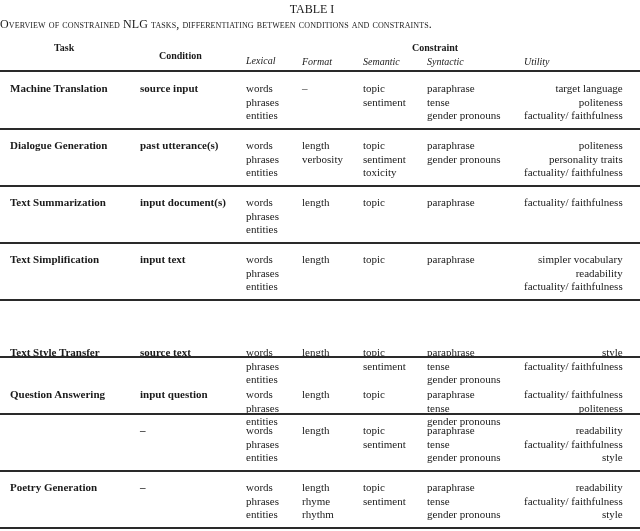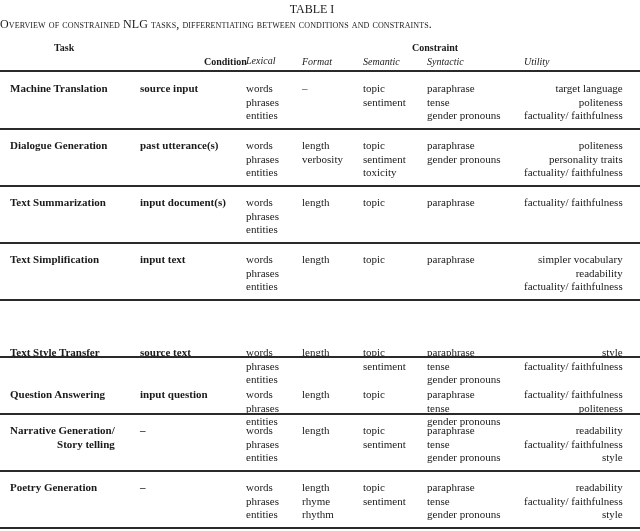--- a/index.html
+++ b/index.html
@@ -33,21 +33,21 @@
   .c-syn { left: 427px; }
   .c-util { left: 524px; text-align: right; }
 </style>
 </head>
 <body>
 
 <div class="title">TABLE I</div>
 <div class="subtitle">Overview of constrained NLG tasks, differentiating between conditions and constraints.</div>
 
 <div class="hdr b" style="left:54px; top:41px;">Task</div>
-<div class="hdr b" style="left:159px; top:55px;margin-left:45px;">Condition</div>
+<div class="hdr b" style="left:159px; top:49px;">Condition</div>
 <div class="hdr b" style="left:412px; top:41px;">Constraint</div>
 <div class="hdr i" style="left:246px; top:54px;">Lexical</div>
 <div class="hdr i" style="left:302px; top:55px;">Format</div>
 <div class="hdr i" style="left:363px; top:55px;">Semantic</div>
 <div class="hdr i" style="left:427px; top:55px;">Syntactic</div>
 <div class="hdr i" style="left:524px; top:55px;">Utility</div>
 
 <div class="rule" style="top:70px;"></div>
 
 <div id="rows">
@@ -137,22 +137,20 @@
       <div class="cell c-fmt">length</div>
       <div class="cell c-sem">topic</div>
       <div class="cell c-syn">paraphrase
 tense
 gender pronouns</div>
       <div class="cell c-util">factuality/ faithfulness
 politeness</div>
     </div>
     <div class="rule" style="top: 413px;"></div>
     <div class="row" style="top: 424px;">
-      <div class="cell task">Narrative Generation/
-Story telling</div>
       <div class="cell c-cond">–</div>
       <div class="cell c-lex">words
 phrases
 entities</div>
       <div class="cell c-fmt">length</div>
       <div class="cell c-sem">topic
 sentiment</div>
       <div class="cell c-syn">paraphrase
 tense
 gender pronouns</div>

